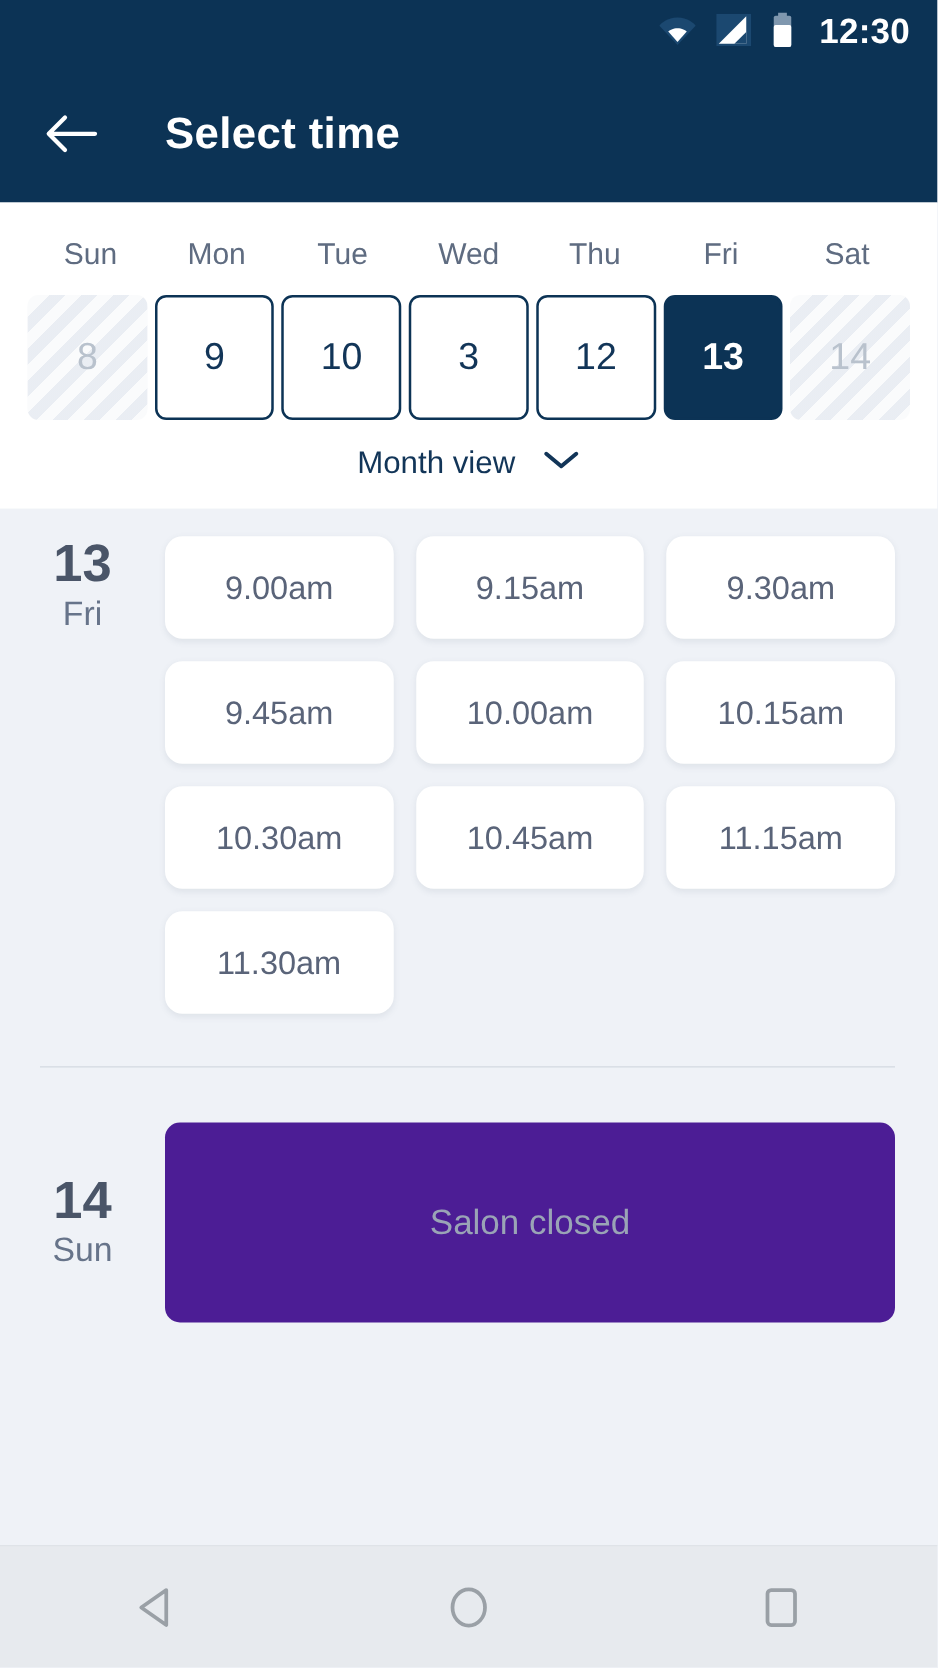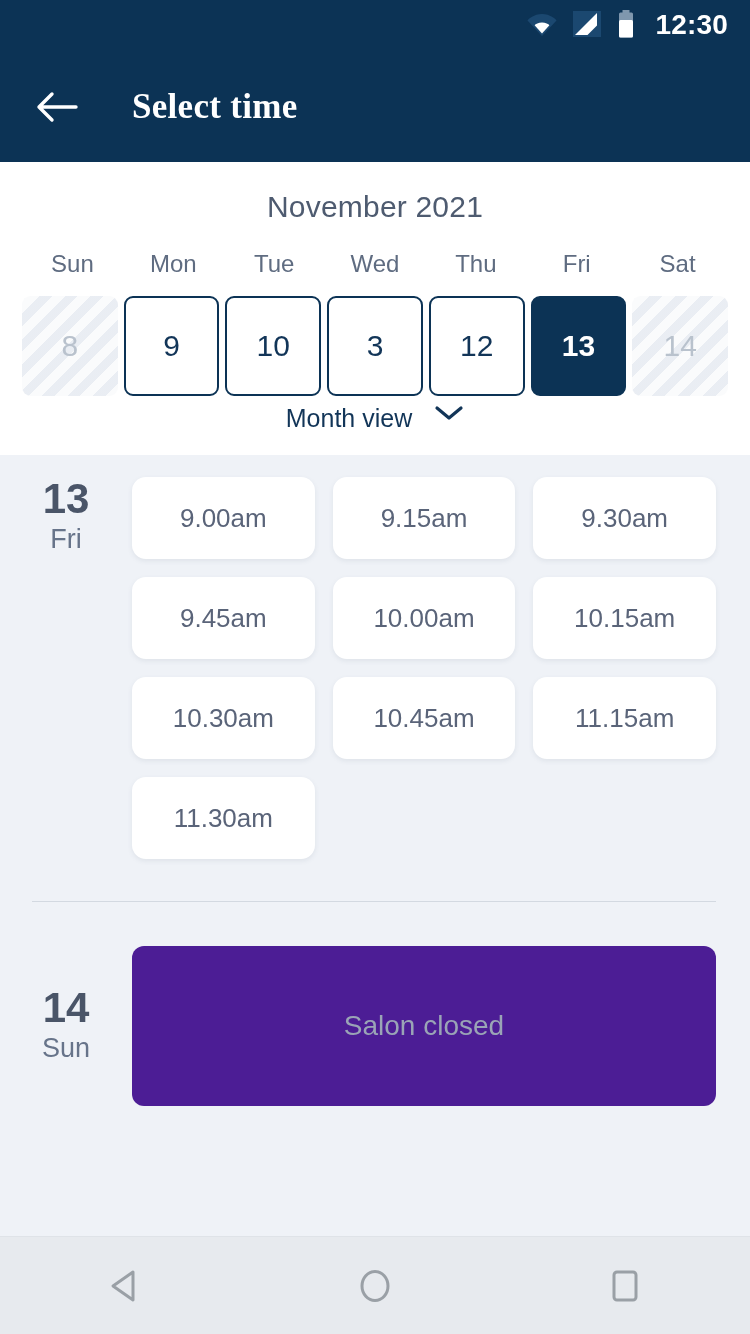--- a/index.html
+++ b/index.html
@@ -52,21 +52,20 @@
   }
 
   
   .appbar {
     height: 110px;
     background: #0c3355;
     display: flex;
     align-items: center;
     padding: 0 0 0 30px;
     flex: 0 0 auto;
-    font-family: Liberation Serif, serif;
   }
   .back-btn {
     width: 54px;
     height: 54px;
     display: flex;
     align-items: center;
     justify-content: center;
     cursor: pointer;
     flex: 0 0 auto;
   }
@@ -136,24 +135,24 @@
     background-image: repeating-linear-gradient(
       -45deg,
       rgba(255,255,255,0.75) 0px,
       rgba(255,255,255,0.75) 9px,
       rgba(233,237,243,0.75) 9px,
       rgba(233,237,243,0.75) 18px
     );
   }
   .cal-toggle {
     display: flex;
-    align-items: flex-start;
+    align-items: center;
     justify-content: center;
     gap: 22px;
-    margin-top: 8px;
+    margin-top: 20px;
     cursor: pointer;
   }
   .cal-toggle-label {
     font-size: 25px;
     color: #123558;
   }
 
   
   .body {
     flex: 1 1 auto;
@@ -279,21 +278,20 @@
   <div class="appbar">
     <div class="back-btn">
       <svg width="44" height="34" viewBox="0 0 44 34">
         <path d="M41 17 H4 M17 4 L4 17 L17 30" stroke="#ffffff" stroke-width="3.4" fill="none" stroke-linecap="round" stroke-linejoin="round"></path>
       </svg>
     </div>
     <div class="appbar-title">Select time</div>
   </div>
 
   <div class="calendar">
-    <div class="cal-month">November 2021</div>
 
     <div class="cal-weekdays">
       <div class="cal-weekday">Sun</div>
       <div class="cal-weekday">Mon</div>
       <div class="cal-weekday">Tue</div>
       <div class="cal-weekday">Wed</div>
       <div class="cal-weekday">Thu</div>
       <div class="cal-weekday">Fri</div>
       <div class="cal-weekday">Sat</div>
     </div>

